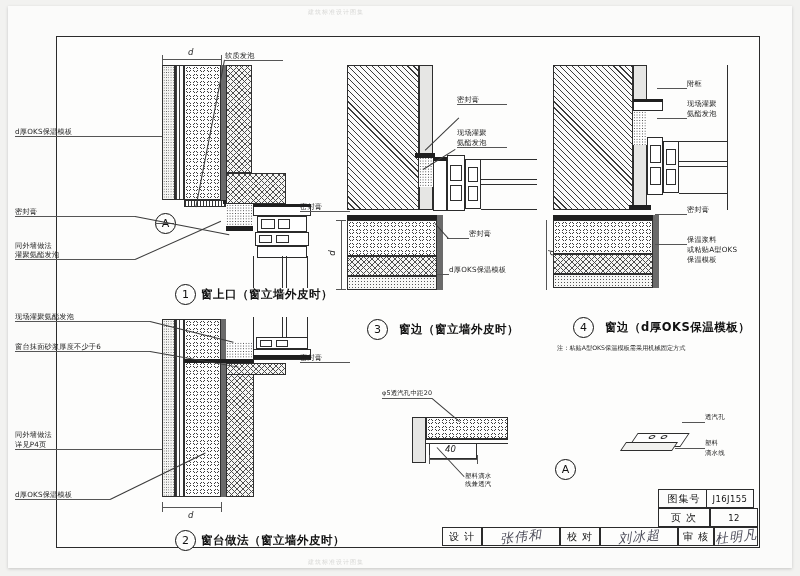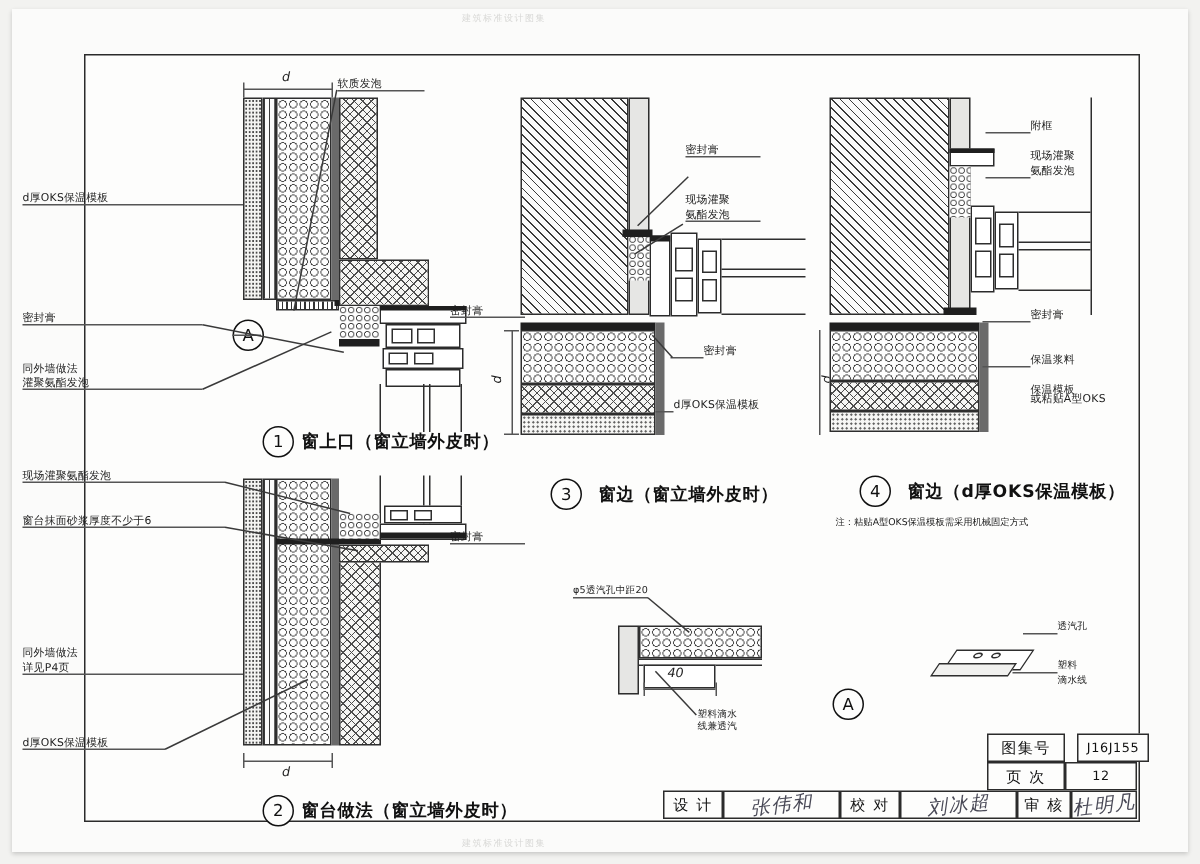--- a/index.html
+++ b/index.html
@@ -334,21 +334,21 @@
       <div class="ln h thin" style="left:600px;top:51px;width:30px;"></div>
 
       <div class="lbl" style="left:630px;top:62px;">现场灌聚</div>
       <div class="lbl" style="left:630px;top:72px;">氨酯发泡</div>
       <div class="ln h thin" style="left:600px;top:81px;width:30px;"></div>
 
       <div class="lbl" style="left:630px;top:168px;">密封膏</div>
       <div class="ln h thin" style="left:598px;top:177px;width:32px;"></div>
 
       <div class="lbl" style="left:630px;top:198px;">保温浆料</div>
-      <div class="lbl" style="left:630px;top:224px;">或粘贴A型OKS</div>
+      <div class="lbl" style="left:630px;top:208px;">或粘贴A型OKS</div>
       <div class="lbl" style="left:630px;top:218px;">保温模板</div>
       <div class="ln h thin" style="left:598px;top:207px;width:32px;"></div>
 
       <div class="bub" style="left:516px;top:280px;">
         <span>4</span>
       </div>
       <div class="cap" style="left:548px;top:283px;">窗边（d厚OKS保温模板）</div>
       <div class="note" style="left:500px;top:307px;">注：粘贴A型OKS保温模板需采用机械固定方式</div>
     </div>
 
@@ -386,21 +386,21 @@
       <div class="ln h thin" style="left:618px;top:411px;width:30px;"></div>
 
       <div class="bub" style="left:498px;top:422px;">
         <span>A</span>
       </div>
     </div>
 
     <div id="tblock">
 
       <div class="c" style="left:216px;top:0;width:52px;height:19px;">图集号</div>
-      <div class="c num" style="left:276px;top:0;width:48px;height:19px;">J16J155</div>
+      <div class="c num" style="left:264px;top:0;width:48px;height:19px;">J16J155</div>
 
       <div class="c" style="left:216px;top:19px;width:52px;height:19px;">页 次</div>
       <div class="c num" style="left:268px;top:19px;width:48px;height:19px;">12</div>
 
       <div class="c" style="left:0;top:38px;width:40px;height:19px;">设 计</div>
       <div class="c" style="left:40px;top:38px;width:78px;height:19px;">
         <span class="sig">张伟和</span>
       </div>
       <div class="c" style="left:118px;top:38px;width:40px;height:19px;">校 对</div>
       <div class="c" style="left:158px;top:38px;width:78px;height:19px;">

